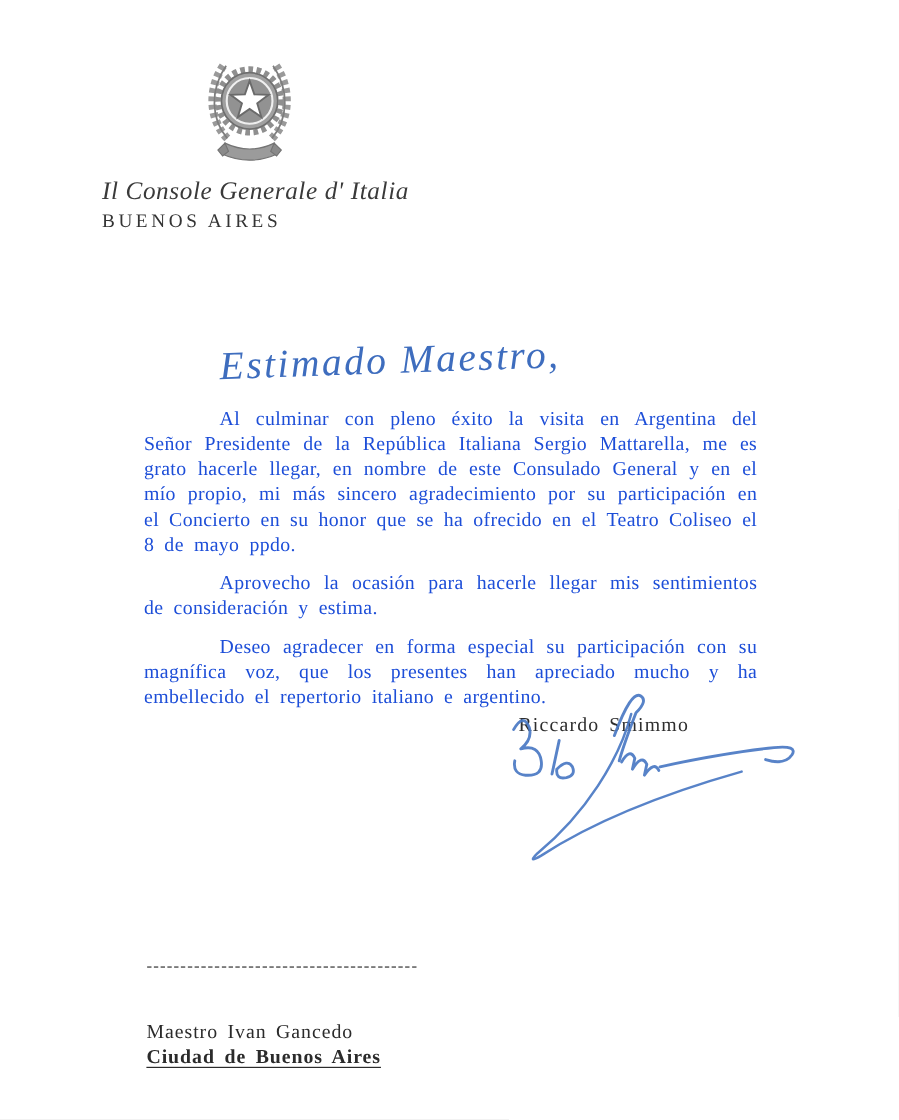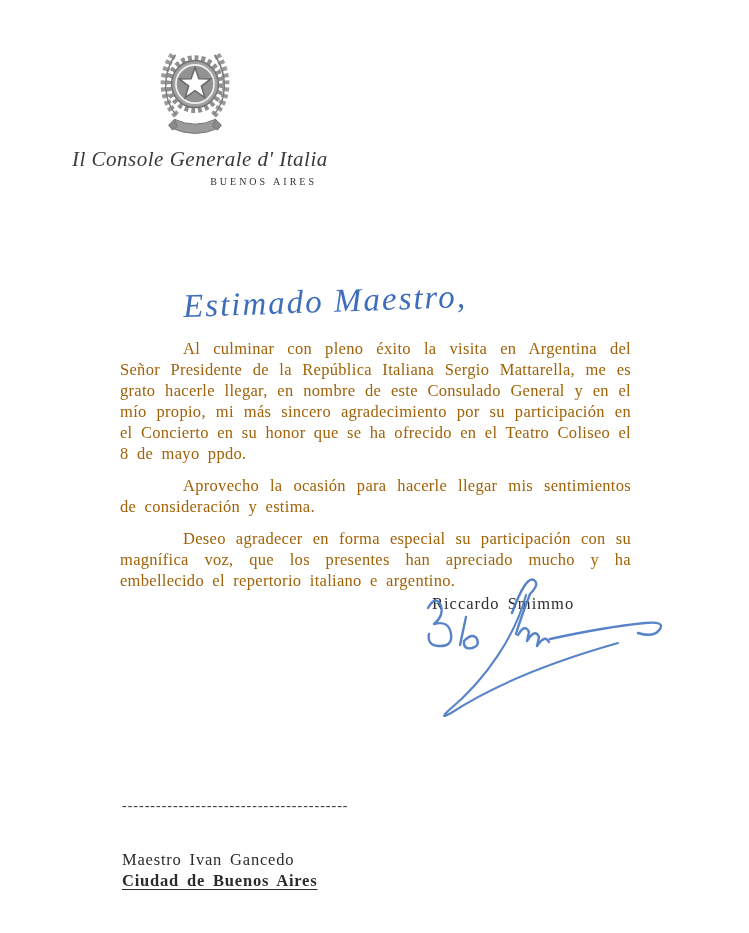--- a/index.html
+++ b/index.html
@@ -4,48 +4,48 @@
 <style>
   html,body{margin:0;padding:0;background:#e8e8e8;}
   .page{
     position:relative;width:749px;height:933px;margin:0 auto;
     background:#ffffff;overflow:hidden;
     font-family:"Liberation Serif","DejaVu Serif",serif;color:#2b2b2b;
   }
   .abs{position:absolute;}
 
   
-  .letterhead-block{left:72px;top:33px;width:245px;text-align:right;}
+  .letterhead-block{left:85px;top:33px;width:245px;text-align:left;}
   .emblem{display:block;margin:0 auto 6px auto;width:88px;height:108px;}
   .institution-script{
     font-style:italic;font-size:21px;letter-spacing:.5px;color:#3a3a3a;
     white-space:nowrap;display:block;
   }
   .institution-city{
-    display:block;margin-top:4px;font-size:10px;letter-spacing:3px;
+    display:block;margin-top:4px;font-size:16px;letter-spacing:3px;
     color:#343434;font-variant:small-caps;text-transform:uppercase;
   }
 
   
   .date-line{left:428px;top:167px;font-size:16.5px;letter-spacing:.6px;
     word-spacing:3px;white-space:pre;color:#2e2e2e;}
 
   
   .greeting{
     left:183px;top:283px;font-size:33px;font-style:italic;
     color:#3e6dbe;letter-spacing:2px;transform:rotate(-2deg);
     white-space:nowrap;
   }
 
   
   .letter-body{left:120px;top:338px;width:511px;}
   .letter-body p{
     margin:0 0 11px 0;font-size:16.5px;line-height:21px;
     text-align:justify;text-indent:63px;letter-spacing:.3px;word-spacing:4px;
-    color:#a16207;
+    color:#1d4ed8;
   }
 
   
   .typed-name{left:432px;top:594px;font-size:16.5px;letter-spacing:1px;
     word-spacing:3px;color:#2e2e2e;text-align:right;}
   .signature-svg{left:400px;top:573px;width:290px;height:150px;}
 
   
   .recipient-block{left:122px;top:795px;font-size:16.5px;line-height:21.5px;}
   .recipient-separator{font-size:14px;letter-spacing:1px;color:#3a3a3a;

